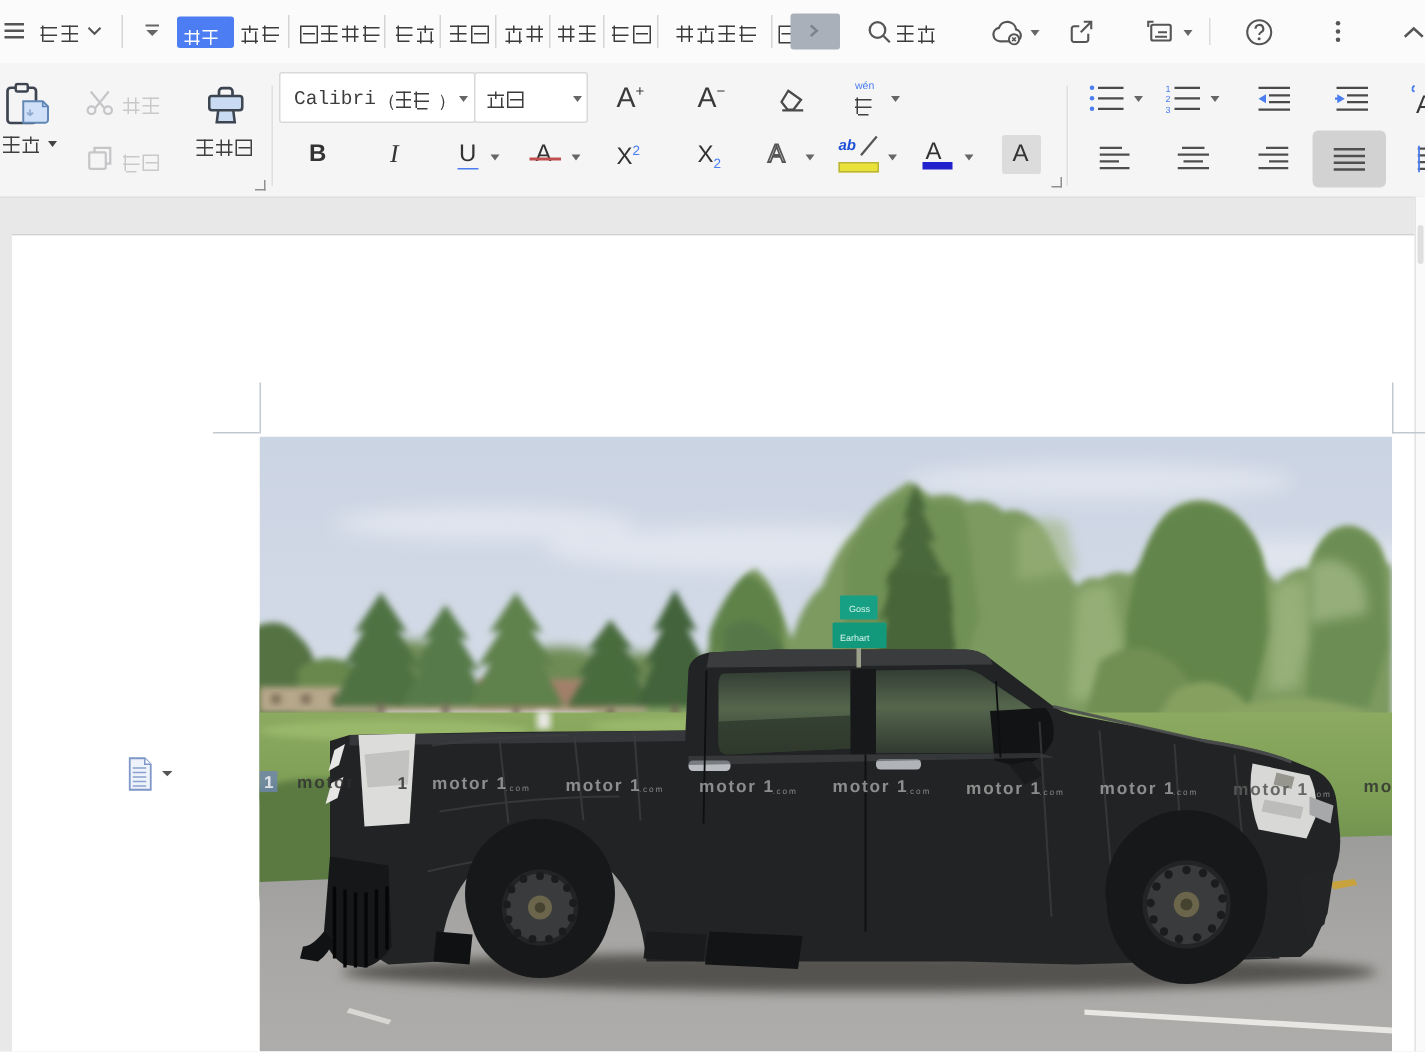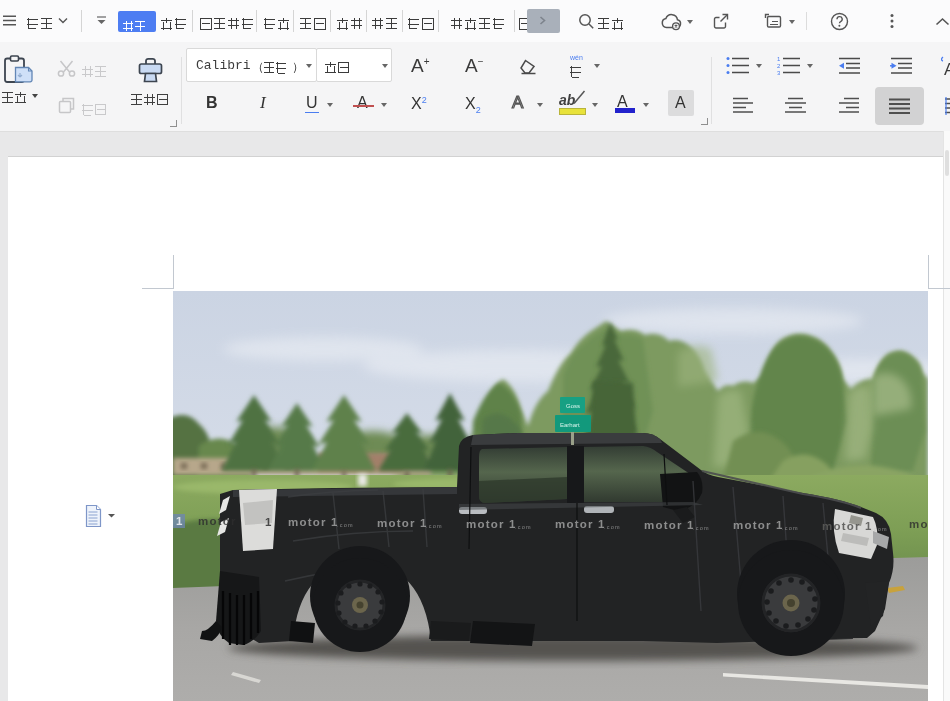--- a/index.html
+++ b/index.html
@@ -177,21 +177,21 @@
         <path d="M3.5 16.5h14"></path>
       </g>
     </svg>
 
   <span class="lbl" style="left:570px;top:12px;font-size:7px;color:#4a7df0">wén</span>
   <span class="lbl" style="left:569px;top:21px;color:#3f3f3f"><i class="z zd" style="width:13px;height:13px"></i></span>
   <span class="dn" style="position:absolute;left:591px;top:22px"></span>
 
   <span class="lbl" style="left:512px;top:51px;font-size:17px;color:#f5f5f6;-webkit-text-stroke:1.2px #555">A</span>
     <span class="dn" style="position:absolute;left:534px;top:61px"></span>
-  <span class="lbl" style="left:559px;top:50px;font-size:14px;font-weight:bold;color:#404040;font-style:italic">ab</span>
+  <span class="lbl" style="left:559px;top:50px;font-size:10px;font-weight:bold;color:#1d4ed8;font-style:italic">ab</span>
   <svg class="abs" style="left:572px;top:48px" width="14" height="16" viewBox="0 0 14 16">
       <path d="M12.5 1L2 13.5" stroke="#555" stroke-width="1.5"></path>
     </svg>
   <div class="abs" style="left:559px;top:66px;width:25px;height:5px;background:#e8e23a;border:1px solid #b9b43a"></div>
     <span class="dn" style="position:absolute;left:589px;top:61px"></span>
   <span class="lbl" style="left:617px;top:51px;font-size:16px;color:#333">A</span>
   <div class="abs" style="left:615px;top:66px;width:20px;height:4.5px;background:#2222cc"></div>
     <span class="dn" style="position:absolute;left:640px;top:61px"></span>
   <div class="abs" style="left:668px;top:48px;width:26px;height:26px;background:#dcdcdd;border-radius:2px"></div>
   <span class="lbl" style="left:675px;top:52px;font-size:16px;color:#333">A</span>

